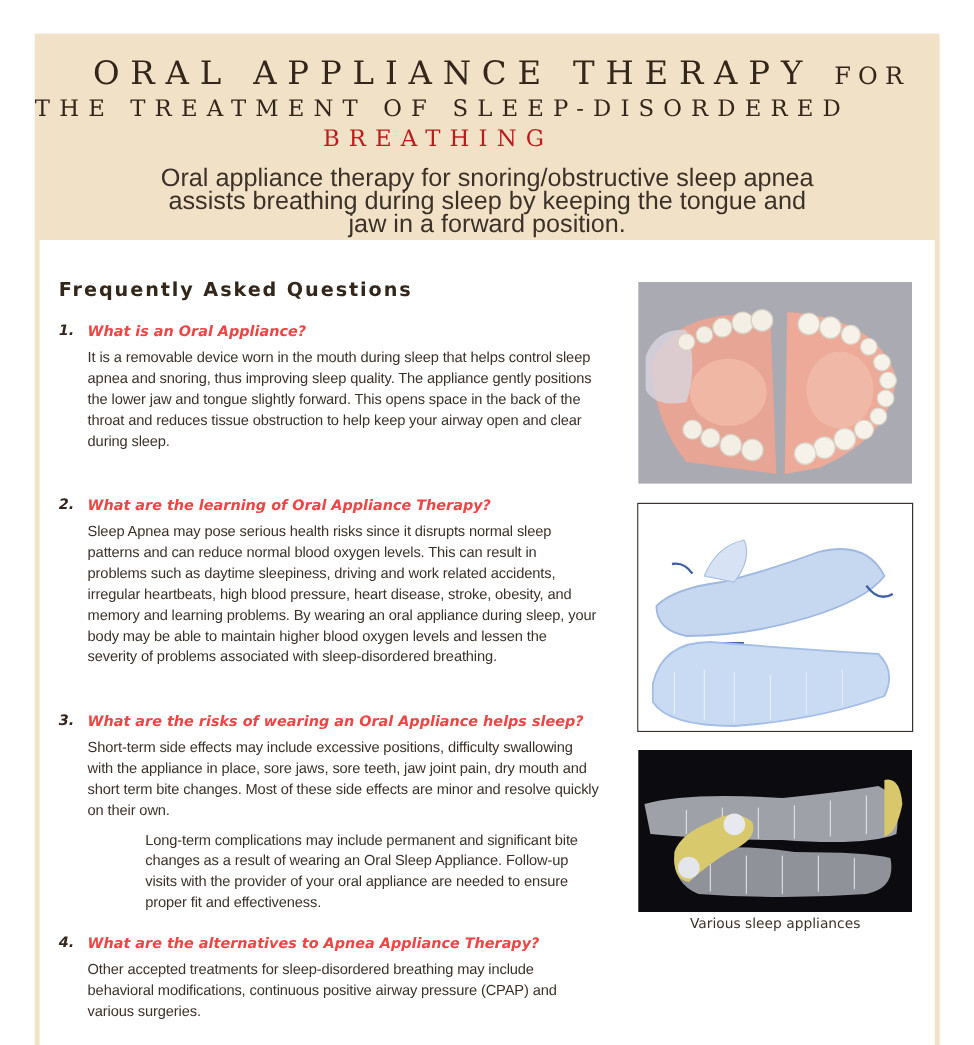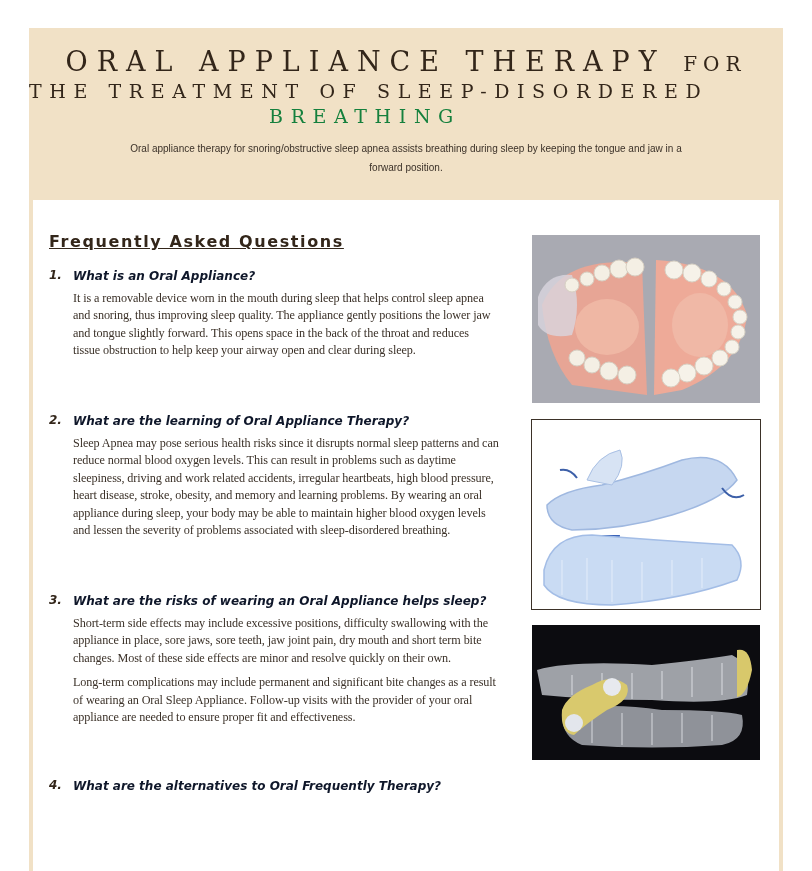--- a/index.html
+++ b/index.html
@@ -3,65 +3,65 @@
 <meta charset="utf-8">
 <style>
   html, body { margin: 0; padding: 0; background: #ffffff; }
   body { width: 812px; height: 871px; overflow: hidden; position: relative; font-family: "DejaVu Sans", sans-serif; color: #3b3128; }
   .panel {
     position: absolute; left: 29px; top: 28px; width: 754px; height: 860px;
     background: #f1e1c6;
   }
   .hero { position: absolute; left: 0; top: 0; width: 754px; height: 172px; text-align: center; }
   .title-1 {
-    position: absolute; left: 0; width: 754px; top: 18px;
+    position: absolute; left: 12px; width: 754px; top: 18px;
     font-family: "DejaVu Serif", serif; font-size: 27px; letter-spacing: 9px;
     color: #33261a; font-weight: normal; white-space: nowrap; text-align: center;
   }
   .title-1 .small { font-size: 20px; letter-spacing: 6px; }
   .title-2 {
     position: absolute; left: 0; width: 620px; top: 52px;
     font-family: "DejaVu Serif", serif; font-size: 19px; letter-spacing: 7.6px;
     color: #33261a; white-space: nowrap; text-align: right;
   }
   .title-3 {
     position: absolute; left: 0; width: 672px; top: 77px;
     font-family: "DejaVu Serif", serif; font-size: 19px; letter-spacing: 7.6px;
-    color: #15803d; text-align: center;
+    color: #b91c1c; text-align: center;
   }
   .subtitle {
     position: absolute; left: 100px; width: 554px; top: 111px;
-    font-family: "Liberation Sans", sans-serif; font-size: 10px; line-height: 19px;
+    font-family: "Liberation Sans", sans-serif; font-size: 21px; line-height: 19px;
     color: #3b3128; text-align: center;
   }
   .content {
     position: absolute; left: 4px; top: 172px; width: 746px; height: 700px;
     background: #ffffff;
   }
   .faq-title {
     position: absolute; left: 16px; top: 32px;
     font-family: "DejaVu Sans", sans-serif; font-weight: bold; font-size: 16px;
-    letter-spacing: 1.6px; color: #33261a; text-decoration: underline;
+    letter-spacing: 1.6px; color: #33261a;
   }
   .faq { position: absolute; left: 16px; top: 68px; width: 450px; }
   .q { position: relative; padding-left: 24px; }
   .q-num {
     position: absolute; left: 0; top: 0;
     font-family: "DejaVu Sans", sans-serif; font-weight: bold; font-style: italic;
     font-size: 12px; color: #33261a;
   }
   .q-text {
     font-family: "DejaVu Sans", sans-serif; font-weight: bold; font-style: italic;
-    font-size: 12px; color: #0f172a; line-height: 17px;
+    font-size: 12px; color: #ef4444; line-height: 17px;
   }
   .a-text {
-    font-family: Liberation Serif, serif; font-size: 12.2px; line-height: 17.4px;
+    font-family: Liberation Sans, sans-serif; font-size: 12.2px; line-height: 17.4px;
     color: #3b3128; margin-top: 5px; letter-spacing: -0.1px;
   }
-  .a-text + .a-text { margin-top: 7px; }
+  .a-text + .a-text { margin-top: 7px; margin-left: 48px; }
   .q1 { position: absolute; top: 0; }
   .q2 { position: absolute; top: 145px; }
   .q3 { position: absolute; top: 325px; }
   .q4 { position: absolute; top: 510px; }
   .img { position: absolute; overflow: hidden; }
   .img1 { left: 499px; top: 35px; width: 228px; height: 168px; background: linear-gradient(180deg,#a7a9b1 0%, #b3b2b7 100%); }
   .img2 { left: 498px; top: 219px; width: 228px; height: 189px; border: 1px solid #3b3128; background: #ffffff; }
   .img3 { left: 499px; top: 425px; width: 228px; height: 135px; background: #0b0b0e; }
   .caption {
     position: absolute; left: 499px; top: 562px; width: 228px; text-align: center;
@@ -97,21 +97,22 @@
 
       <div class="q q3">
         <span class="q-num">3.</span>
         <div class="q-text">What are the risks of wearing an Oral Appliance helps sleep?</div>
         <div class="a-text">Short-term side effects may include excessive positions, difficulty swallowing with the appliance in place, sore jaws, sore teeth, jaw joint pain, dry mouth and short term bite changes. Most of these side effects are minor and resolve quickly on their own.</div>
         <div class="a-text">Long-term complications may include permanent and significant bite changes as a result of wearing an Oral Sleep Appliance. Follow-up visits with the provider of your oral appliance are needed to ensure proper fit and effectiveness.</div>
       </div>
 
       <div class="q q4">
         <span class="q-num">4.</span>
-        <div class="q-text">What are the alternatives to Oral Frequently Therapy?</div>
+        <div class="q-text">What are the alternatives to Apnea Appliance Therapy?</div>
+        <div class="a-text">Other accepted treatments for sleep-disordered breathing may include behavioral modifications, continuous positive airway pressure (CPAP) and various surgeries.</div>
       </div>
     </div>
 
     <div class="img img1">
       <svg width="228" height="168" viewBox="0 0 228 168">
         <rect width="228" height="168" fill="#a9aab2"></rect>
 
         <path d="M10 70 Q30 20 110 28 L115 160 L40 150 Q15 120 10 70 Z" fill="#e7a595"></path>
 
         <path d="M124 25 Q200 30 215 80 Q210 130 150 155 L122 160 Z" fill="#eeaa98"></path>
@@ -187,14 +188,15 @@
             <path d="M120 88 L120 120"></path>
             <path d="M150 88 L150 118"></path>
             <path d="M180 90 L180 116"></path>
         </g>
         <path d="M30 85 Q35 70 60 60 Q80 48 95 60 Q100 75 75 85 Q55 98 42 110 Q28 108 30 85 Z" fill="#d9c96d"></path>
         <circle cx="80" cy="62" r="9" fill="#e7e9ee"></circle>
         <circle cx="42" cy="98" r="9" fill="#e3e6ec"></circle>
         <path d="M205 25 Q218 22 220 45 Q215 70 205 72 Z" fill="#d8c86b"></path>
       </svg>
     </div>
+    <div class="caption">Various sleep appliances</div>
   </div>
 </div>
 
 </body></html>

